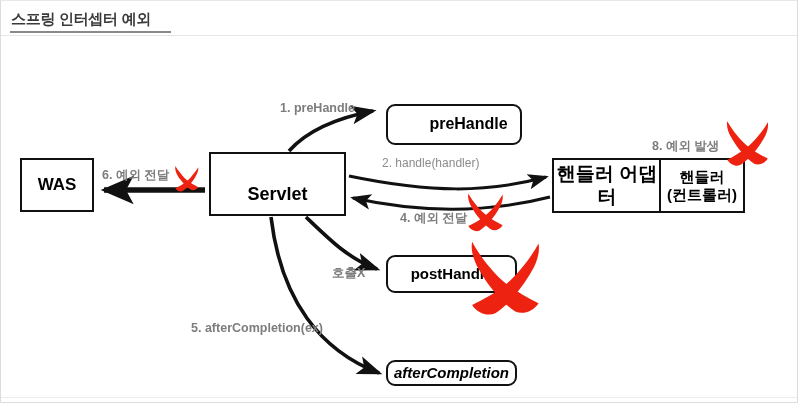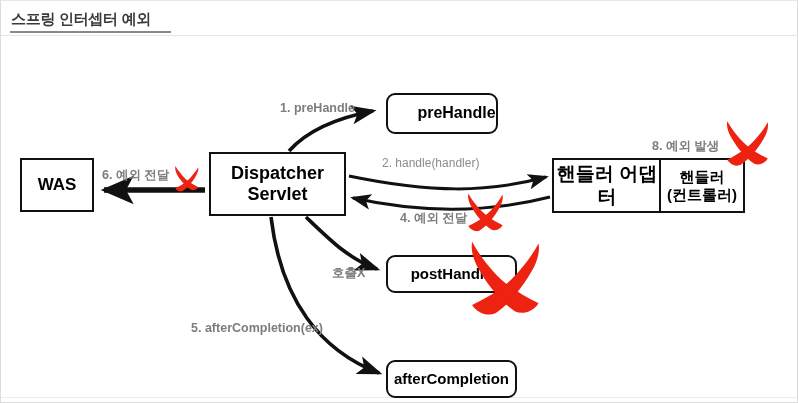--- a/index.html
+++ b/index.html
@@ -70,25 +70,25 @@
     text-align: center;
     font-weight: bold;
     color: #000000;
     line-height: 1.18;
     z-index: 3;
   }
   .node.rounded { border-radius: 9px; }
 
   #node-was        { left: 19px;  top: 157px; width: 74px;  height: 54px; font-size: 17px; }
   #node-dispatcher { left: 208px; top: 151px; width: 137px; height: 64px; font-size: 18px; }
-  #node-prehandle  { left: 385px; top: 92px;  width: 112px; height: 41px; font-size: 16px; padding-left: 29px; }
+  #node-prehandle  { left: 385px; top: 103px;  width: 136px; height: 41px; font-size: 16px; padding-left: 29px; }
   #node-adapter    { left: 551px; top: 157px; width: 110px; height: 55px; font-size: 19px; }
   #node-handler    { left: 658px; top: 157px; width: 86px;  height: 55px; font-size: 15px; }
   #node-posthandle { left: 385px; top: 254px; width: 131px; height: 38px; font-size: 15px; }
-  #node-aftercomp  { left: 385px; top: 359px; width: 131px; height: 38px; font-size: 15px; }
+  #node-aftercomp  { left: 385px; top: 359px; width: 131px; height: 26px; font-size: 15px; font-style: italic; }
 
   
   .edge-label {
     position: absolute;
     font-size: 12.5px;
     font-weight: bold;
     color: #7d7d7d;
     white-space: nowrap;
     z-index: 4;
   }
@@ -166,21 +166,21 @@
       <path d="M270,216 C280,300 320,350 378,372" fill="none" stroke="#111111" stroke-width="3.6" marker-end="url(#ah-thin)"></path>
     </g>
   </svg>
 
   <div class="node" id="node-was">
     <span>WAS</span>
   </div>
 
   <div class="node" id="node-dispatcher">
     <span>
-      <span>Dispatcher</span><br>
+      <br>
       <span>Servlet</span>
     </span>
   </div>
 
   <div class="node rounded" id="node-prehandle">
     <span>preHandle</span>
   </div>
 
   <div class="node" id="node-adapter">
     <span>핸들러 어댑터</span>

